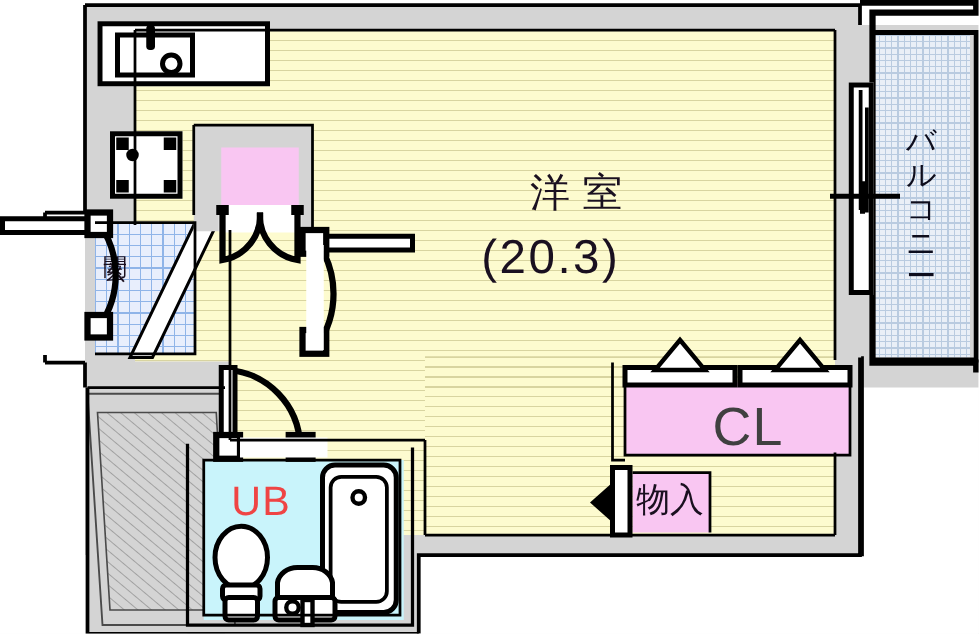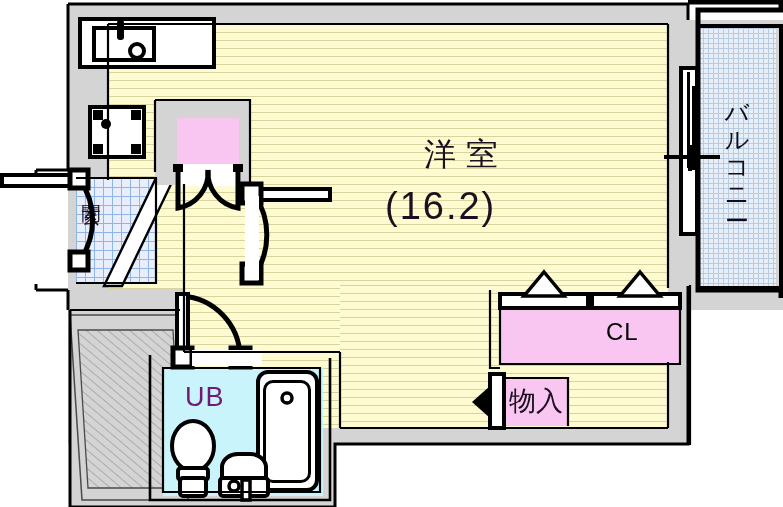--- a/index.html
+++ b/index.html
@@ -28,22 +28,22 @@
   .pink-solid{background:#f9c6f2;}
   .cyan{background:#c9f4fb;}
   .white{background:#ffffff;}
   .blk{background:#000000;}
   
   .lbl{color:#1a1020;font-weight:400;white-space:nowrap;}
   .jp{font-family:"DejaVu Sans",sans-serif;}
   #room-name{font-size:32px;letter-spacing:10px;text-align:center;}
   #room-area{font-size:38px;letter-spacing:2px;font-family:"Liberation Sans",sans-serif;}
   .small-jp{font-size:19px;line-height:21px;font-family:"DejaVu Sans",sans-serif;}
-  #cl-label{font-size:24px;letter-spacing:1px;color:#000000;margin-left:36px;}
-  #ub-label{font-size:27px;letter-spacing:1px;color:#701a75;}
+  #cl-label{font-size:43px;letter-spacing:1px;color:#404040;}
+  #ub-label{font-size:33px;letter-spacing:1px;color:#ef4444;}
   .balcony-ch{font-size:24px;font-family:"DejaVu Sans",sans-serif;display:block;text-align:center;line-height:27px;color:#0c0c1c;}
   svg{display:block;overflow:visible;}
 </style>
 </head>
 <body>
 
 <div id="plan">
 
   <div class="abs wall" style="left:68px;top:4px;width:620px;height:440px;"></div>
   <div class="abs wall" style="left:68px;top:170px;width:60px;height:120px;"></div>
@@ -177,21 +177,21 @@
     <span class="balcony-ch">ー</span>
   </div>
 
   <div class="abs" style="left:679px;top:66px;width:20px;height:170px;border:4px solid #000;background:#fff;box-sizing:border-box;"></div>
   <div class="abs blk" style="left:687px;top:72px;width:3px;height:96px;"></div>
   <div class="abs blk" style="left:692px;top:86px;width:3px;height:84px;"></div>
   <div class="abs blk" style="left:664px;top:155px;width:56px;height:4px;"></div>
   <div class="abs blk" style="left:688px;top:145px;width:4px;height:26px;"></div>
 
   <div class="abs lbl jp" id="room-name" style="left:424px;top:133px;">洋室</div>
-  <div class="abs lbl" id="room-area" style="left:385px;top:185px;">(16.2)</div>
+  <div class="abs lbl" id="room-area" style="left:385px;top:185px;">(20.3)</div>
 
   <svg class="abs" style="left:0;top:0;" width="783" height="507" viewBox="0 0 783 507">
     <g fill="none" stroke="#000" stroke-width="3">
 
       <path d="M68,4 L688,4 L688,20"></path>
       <path d="M688,286 L688,444 L335,444 L335,507"></path>
       <path d="M68,4 L68,170"></path>
       <path d="M68,290 L68,310"></path>
       <path d="M180,507 L335,507"></path>
       <path d="M70,310 L70,507 L180,507"></path>

